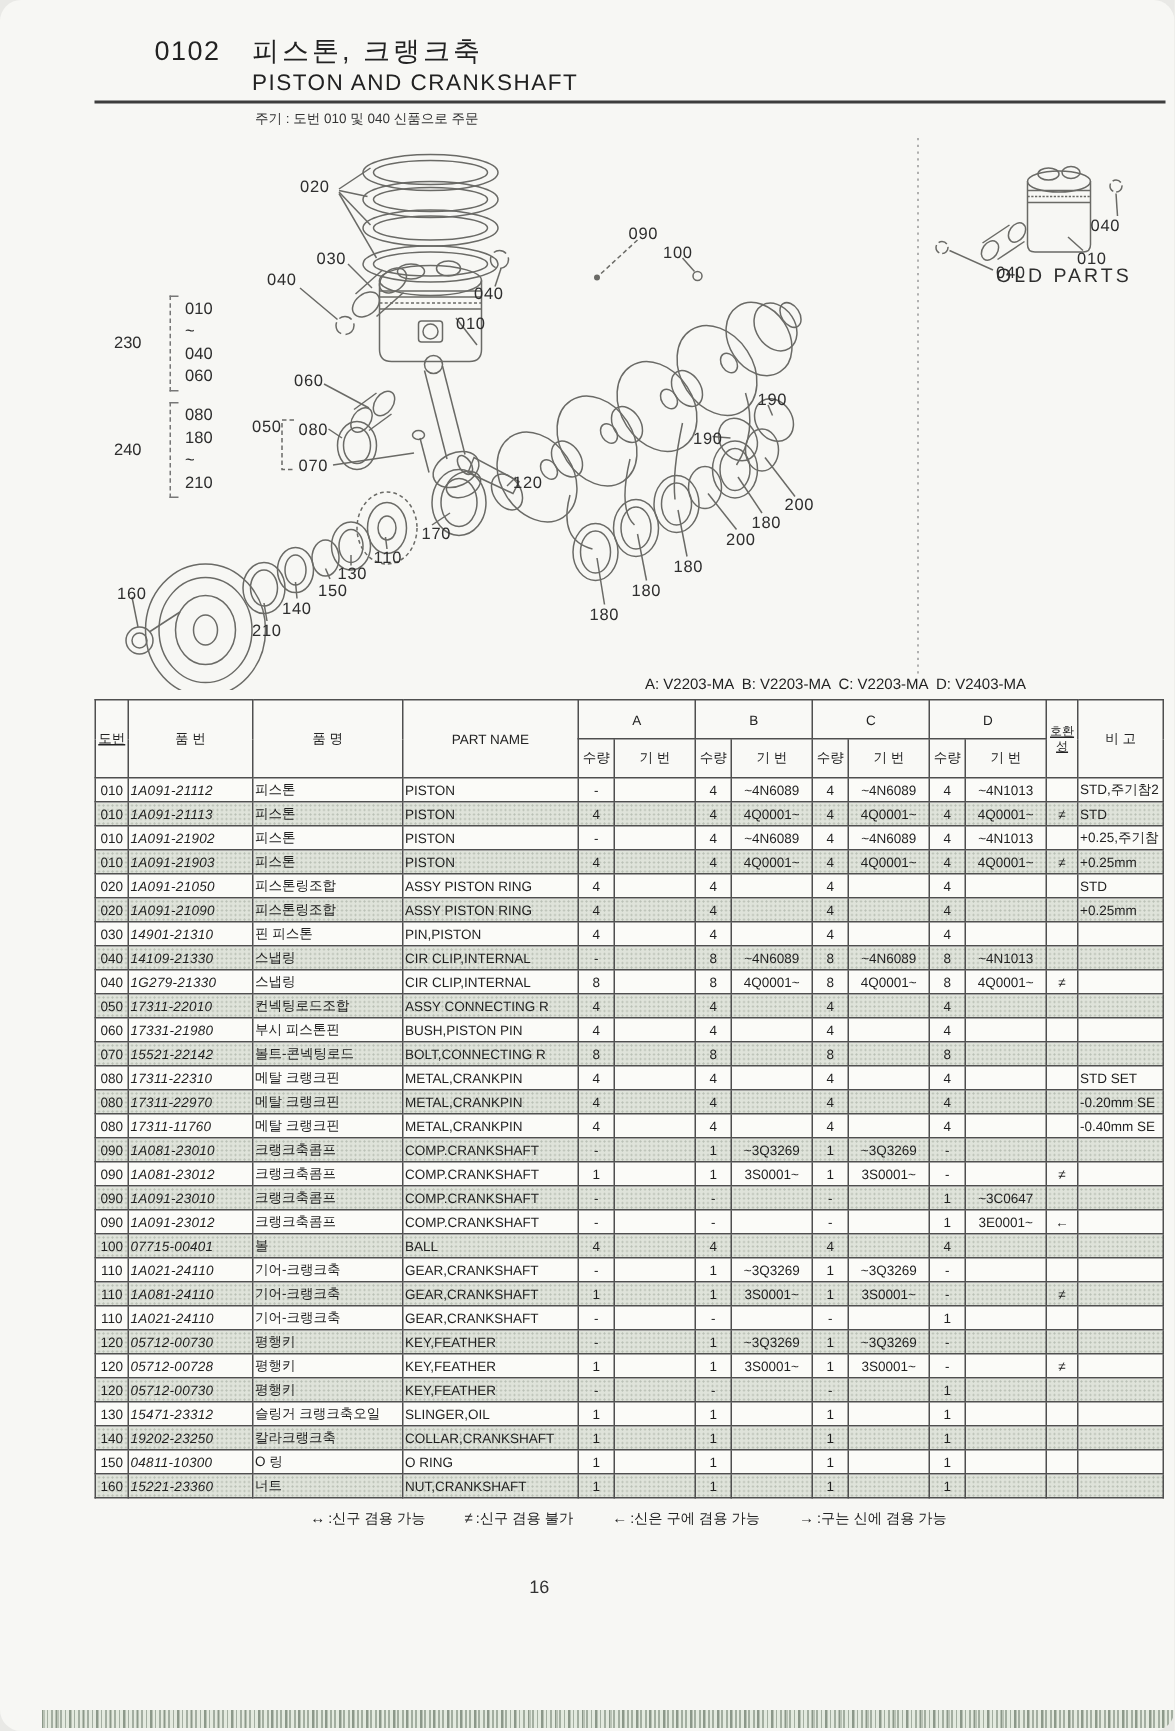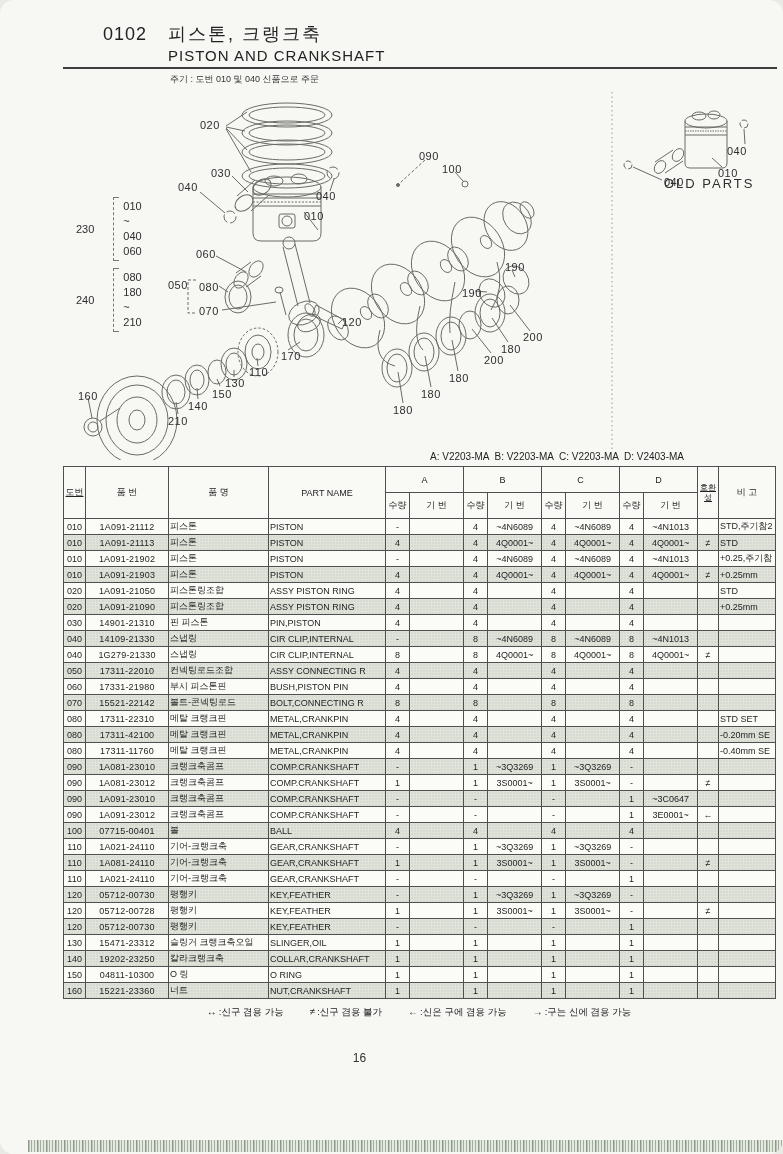--- a/index.html
+++ b/index.html
@@ -28,21 +28,21 @@
   table.parts{position:absolute;left:63px;top:466px;border-collapse:collapse;table-layout:fixed;
               width:712px;background:#fbfbf8;}
   table.parts th,table.parts td{border:1px solid #4f4f4f;overflow:hidden;}
   table.parts th{font-weight:normal;font-size:9px;text-align:center;padding:0;color:#222;background:#f9f9f6;}
   table.parts thead tr{height:26px;}
   table.parts tbody tr{height:16px;}
   table.parts td{font-size:9px;white-space:nowrap;padding:0 1px;color:#1f1f1f;}
   .vert{word-break:break-all;line-height:1.15;padding:0 5px;text-decoration:underline;}
   tr.shaded td{background-color:#dfe3da;background-image:radial-gradient(rgba(120,130,115,.35) .5px,transparent .9px);background-size:3px 3px;}
   .c-fig,.c-q,.c-cp{text-align:center;}
-  .c-pn{text-align:center;letter-spacing:.2px;}
+  .c-pn{letter-spacing:.2px;font-style:italic;}
   .c-ko,.c-en{text-align:left;padding-left:3px;}
   .c-s{text-align:center;font-size:8.5px;}
   .c-rm{text-align:left;font-size:8.5px;padding-left:2px;margin-top:46px;}
   .c-cp{font-size:10px;}
   
   .legend{position:absolute;left:63px;top:1006px;width:712px;display:flex;justify-content:center;gap:26px;font-size:9.5px;color:#222;}
   .legend .sym{font-size:10px;margin-right:2px;}
   .page-number{position:absolute;left:0;top:1051px;width:719px;text-align:center;font-size:12px;color:#333;}
   .scan-noise{position:absolute;left:28px;right:0;bottom:2px;height:12px;opacity:.8;
     background:
@@ -537,21 +537,21 @@
       <td class="c-s"></td>
       <td class="c-q">4</td>
       <td class="c-s"></td>
       <td class="c-q">4</td>
       <td class="c-s"></td>
       <td class="c-cp"></td>
       <td class="c-rm">STD SET</td>
     </tr>
         <tr class="shaded">
       <td class="c-fig">080</td>
-      <td class="c-pn">17311-42100</td>
+      <td class="c-pn">17311-22970</td>
       <td class="c-ko">메탈 크랭크핀</td>
       <td class="c-en">METAL,CRANKPIN</td>
       <td class="c-q">4</td>
       <td class="c-s"></td>
       <td class="c-q">4</td>
       <td class="c-s"></td>
       <td class="c-q">4</td>
       <td class="c-s"></td>
       <td class="c-q">4</td>
       <td class="c-s"></td>

